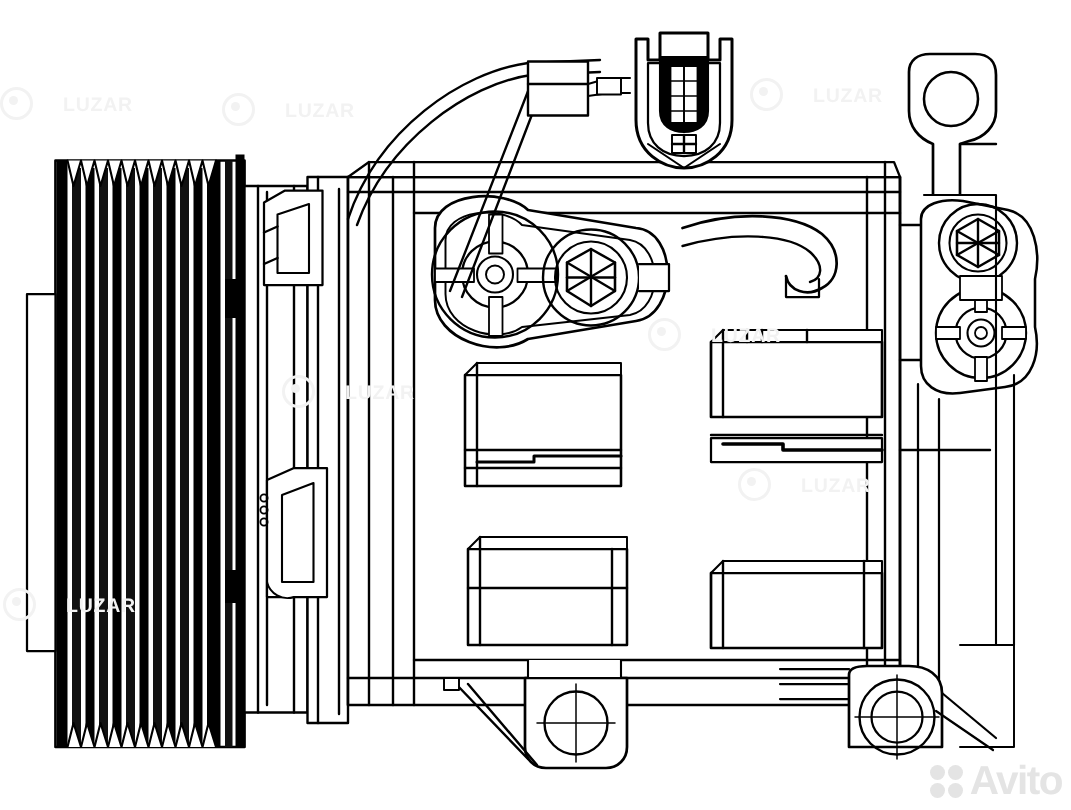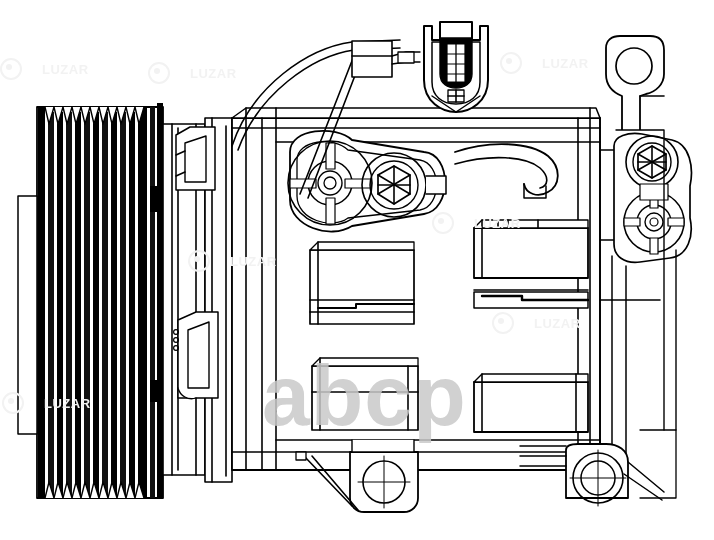--- a/index.html
+++ b/index.html
@@ -293,21 +293,20 @@
         <path d="M640 430 L676 430 L676 498 L640 498" fill="none" stroke="#000" stroke-width="1.3"></path>
 
         <line x1="520" y1="446" x2="566" y2="446" stroke-width="1.5"></line>
         <line x1="520" y1="456" x2="566" y2="456" stroke-width="1.5"></line>
         <line x1="520" y1="466" x2="566" y2="466" stroke-width="1.5"></line>
       </g>
 
     </g>
   </svg>
 
-  <div class="wm" id="wm-abcp">abcp</div>
 
   <div class="wm wm-logo" id="wm1">
     <span class="wm-ring"></span>
     <span>LUZAR</span>
   </div>
   <div class="wm wm-logo" id="wm2">
     <span class="wm-ring"></span>
     <span>LUZAR</span>
   </div>
   <div class="wm wm-logo" id="wm3">
@@ -324,14 +323,27 @@
   </div>
   <div class="wm wm-logo" id="wm7">
     <span class="wm-ring"></span>
     <span>LUZAR</span>
   </div>
   <div class="wm wm-logo" id="wm8">
     <span class="wm-ring"></span>
     <span>LUZAR</span>
   </div>
 
+  <div class="wm" id="wm-avito">
+    <span class="av-mark">
+      <span class="av-col">
+          <span class="av-dot"></span>
+          <span class="av-dot"></span>
+        </span>
+      <span class="av-col">
+          <span class="av-dot"></span>
+          <span class="av-dot"></span>
+        </span>
+    </span>
+    <span>Avito</span>
+  </div>
 
 </div>
 
 </body></html>

